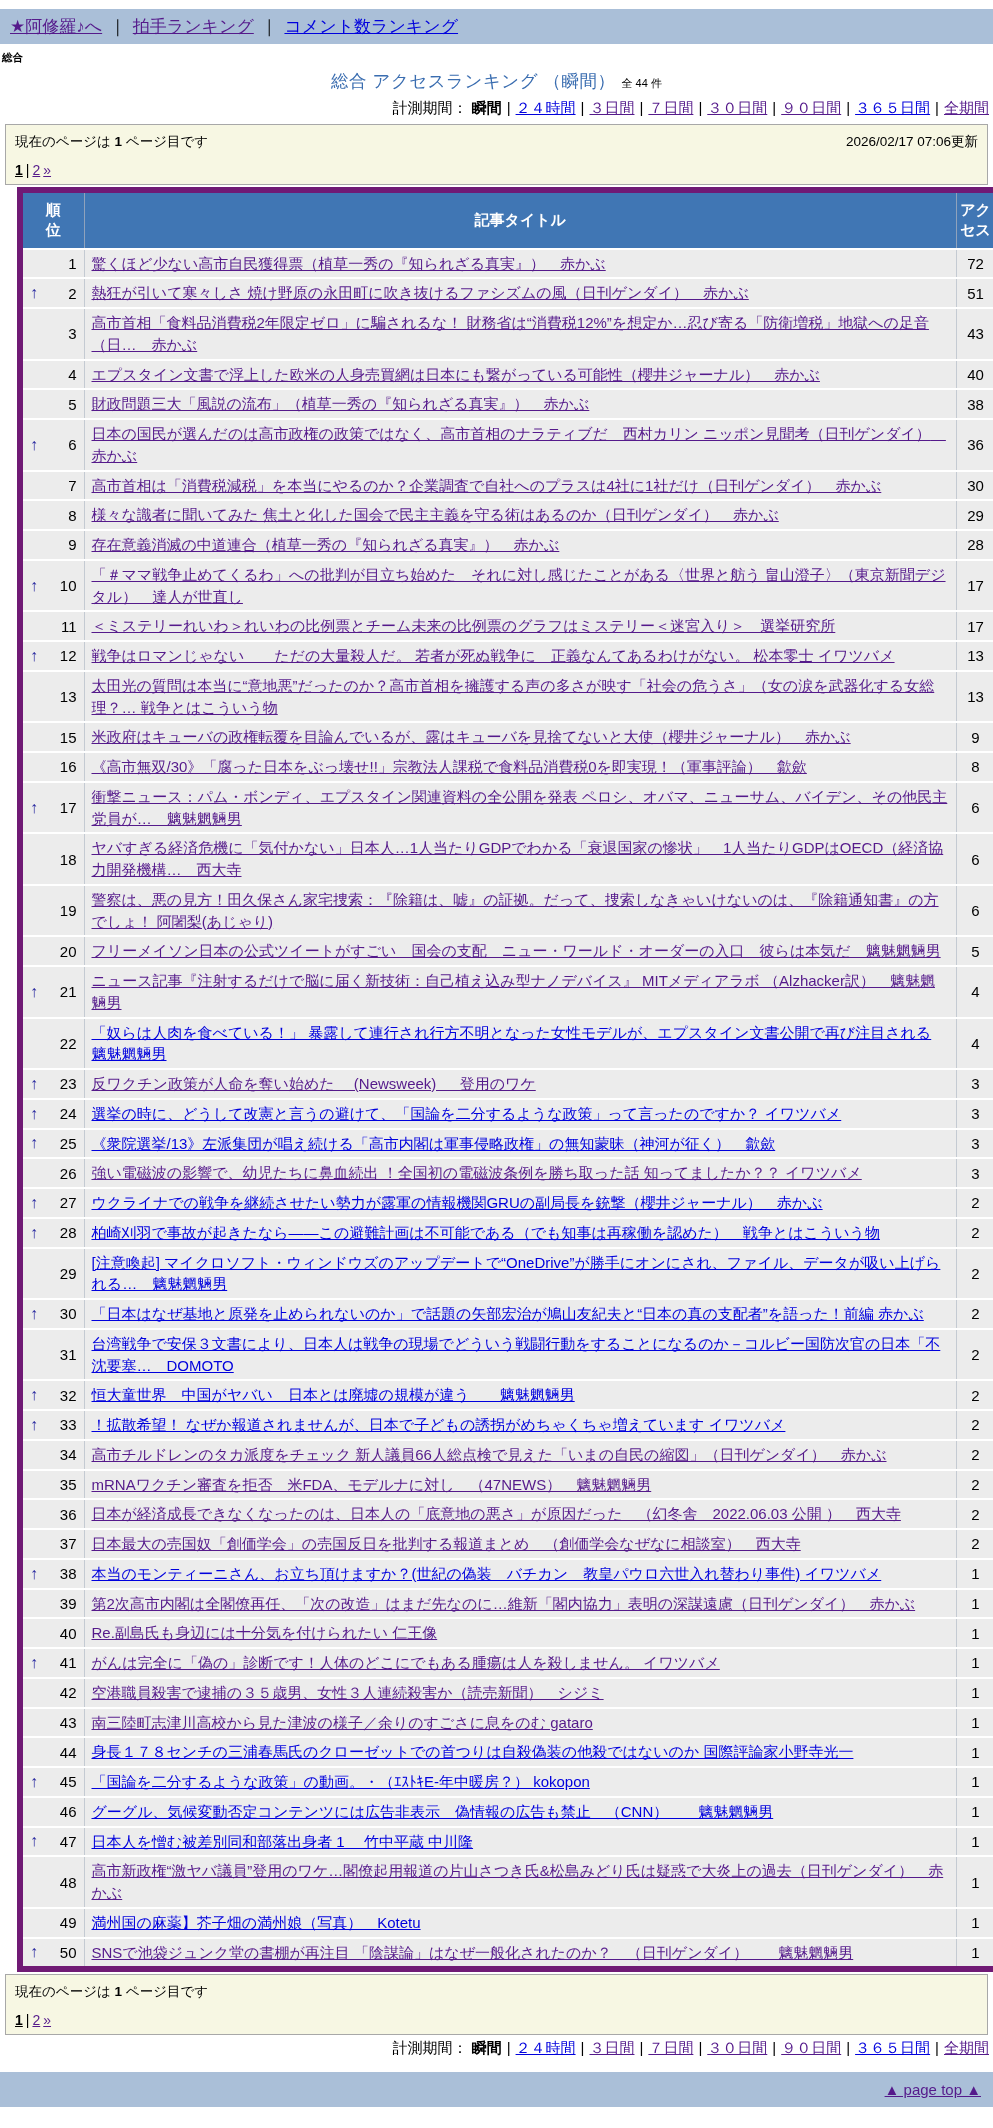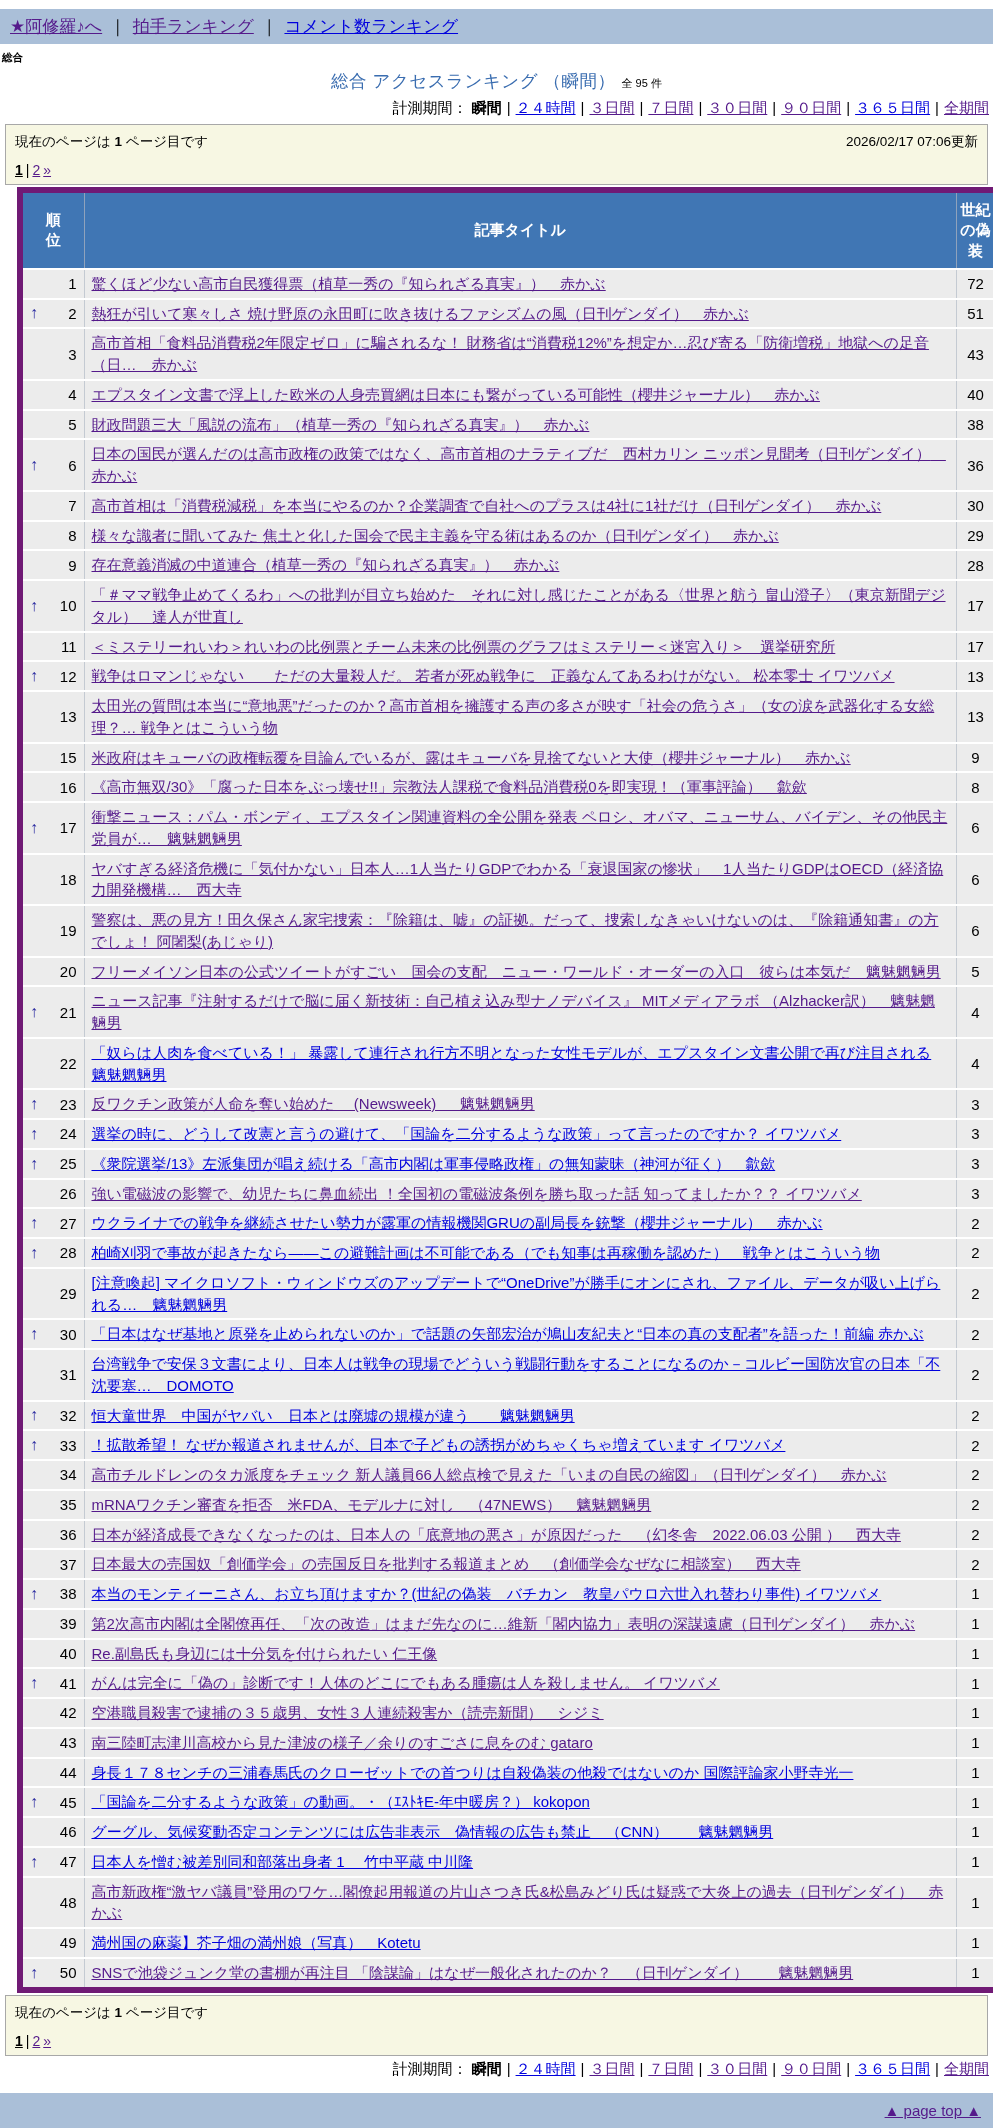--- a/index.html
+++ b/index.html
@@ -39,21 +39,21 @@
   .pagetop-bar{background:var(--bar-bg);margin-top:14px;padding:9px 12px;text-align:right;font-size:15px;}
 </style>
 </head>
 <body>
 
 <div class="topbar"><a class="c-visited">★阿修羅♪へ</a><span class="sep">｜</span><a class="c-visited">拍手ランキング</a><span class="sep">｜</span><a class="c-link">コメント数ランキング</a></div>
 
 <div class="category">総合</div>
 
 <div class="title-line">
-  <span class="page-title">総合 アクセスランキング （瞬間）</span><span class="total-count">全 95 件</span>
+  <span class="page-title">総合 アクセスランキング （瞬間）</span><span class="total-count">全 44 件</span>
 </div>
 
 <div class="period-nav"><span class="pn-label">計測期間：</span>&nbsp;<b class="pn-item current">瞬間</b><span class="pn-sep">|</span><a class="pn-item c-link">２４時間</a><span class="pn-sep">|</span><a class="pn-item c-visited">３日間</a><span class="pn-sep">|</span><a class="pn-item c-visited">７日間</a><span class="pn-sep">|</span><a class="pn-item c-visited">３０日間</a><span class="pn-sep">|</span><a class="pn-item c-visited">９０日間</a><span class="pn-sep">|</span><a class="pn-item c-link">３６５日間</a><span class="pn-sep">|</span><a class="pn-item c-visited">全期間</a></div>
 
 <div class="infobox">
   <div class="info-line1">
     <span>
       <span>現在のページは</span>
       <b>1</b>
       <span>ページ目です</span>
@@ -61,21 +61,21 @@
     <span>2026/02/17 07:06更新</span>
   </div>
   <div class="page-links"><a class="pg current">1</a><span class="pg-sep">|</span><a class="pg c-visited">2</a><a class="pg c-visited">»</a></div>
 </div>
 
 <table class="rank">
   <thead>
     <tr>
       <th><span class="narrow">順位</span></th>
       <th>記事タイトル</th>
-      <th><span class="narrow2">世紀の偽装</span></th>
+      <th><span class="narrow2">アクセス</span></th>
     </tr>
   </thead>
   <tbody>
   <tr>
     <td class="rank-cell">
       
       <span>1</span>
     </td>
     <td class="title-cell">
       <a class="title-link c-visited">驚くほど少ない高市自民獲得票（植草一秀の『知られざる真実』）　赤かぶ</a>
@@ -303,21 +303,21 @@
     </td>
     <td class="access-cell">4</td>
   </tr>
 
   <tr>
     <td class="rank-cell">
       <span class="up">↑</span>
       <span>23</span>
     </td>
     <td class="title-cell">
-      <a class="title-link c-visited">反ワクチン政策が人命を奪い始めた　 (Newsweek) 　 魑魅魍魎男</a>
+      <a class="title-link c-visited">反ワクチン政策が人命を奪い始めた　 (Newsweek) 　 登用のワケ</a>
     </td>
     <td class="access-cell">3</td>
   </tr>
 
   <tr>
     <td class="rank-cell">
       <span class="up">↑</span>
       <span>24</span>
     </td>
     <td class="title-cell">

